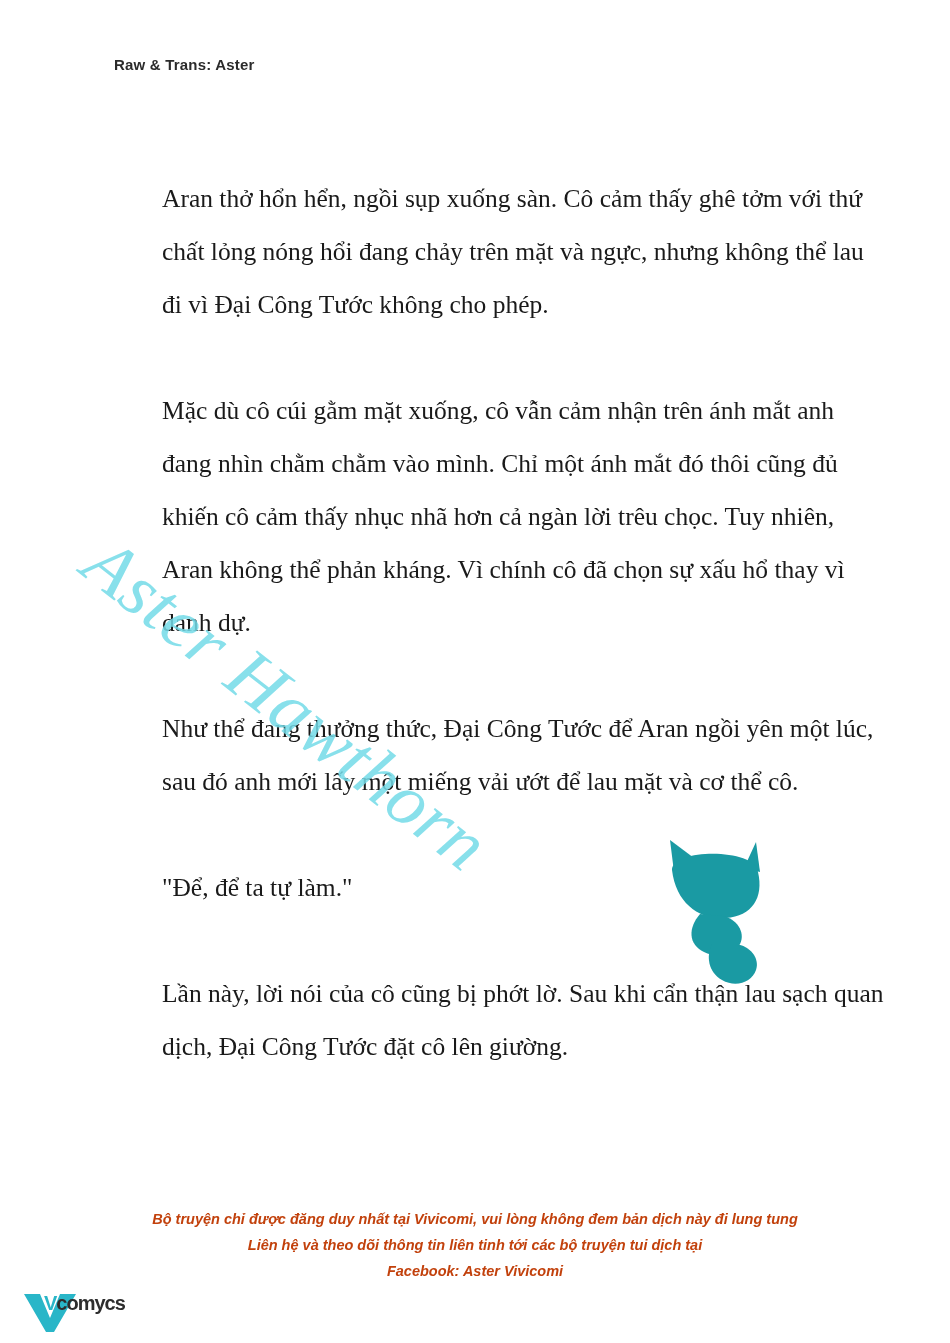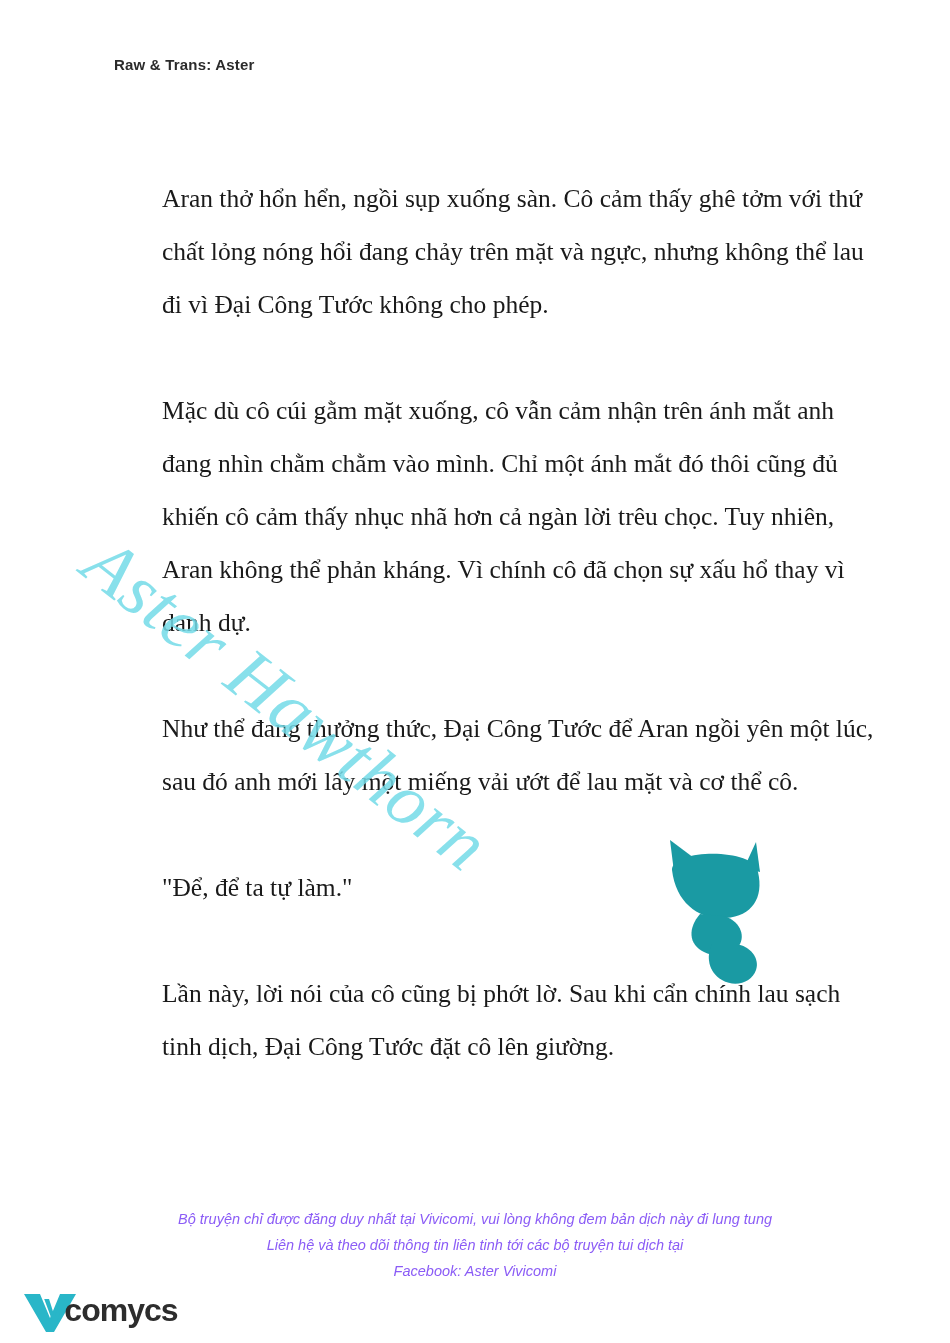--- a/index.html
+++ b/index.html
@@ -91,60 +91,60 @@
 
   
   .footer-notes {
     position: absolute;
     left: 0;
     right: 0;
     top: 1206px;
     text-align: center;
     font-family: "Liberation Sans", sans-serif;
     font-style: italic;
-    font-weight: normal;
+    font-weight: bold;
     font-size: 14.5px;
-    color: #8b5cf6;
+    color: #c2410c;
     line-height: 26px;
   }
   .footer-notes div { padding: 0 40px; }
 
   
   .logo {
     position: absolute;
     left: 18px;
     top: 1288px;
     width: 150px;
     height: 46px;
   }
   .logo-text {
     position: absolute;
     left: 44px;
     top: 1292px;
     font-family: "Liberation Sans", sans-serif;
     font-weight: bold;
-    font-size: 32px;
+    font-size: 20px;
     color: #2d2d2d;
     letter-spacing: -1px;
   }
   .logo-text .accent { color: #29b6c8; }
 </style>
 </head>
 <body>
 
 <div class="page">
 
   <div class="credit">Raw &amp; Trans: Aster</div>
 
   <div class="body-text">
     <p class="para">Aran thở hổn hển, ngồi sụp xuống sàn. Cô cảm thấy ghê tởm với thứ chất lỏng nóng hổi đang chảy trên mặt và ngực, nhưng không thể lau đi vì Đại Công Tước không cho phép.</p>
     <p class="para">Mặc dù cô cúi gằm mặt xuống, cô vẫn cảm nhận trên ánh mắt anh đang nhìn chằm chằm vào mình. Chỉ một ánh mắt đó thôi cũng đủ khiến cô cảm thấy nhục nhã hơn cả ngàn lời trêu chọc. Tuy nhiên, Aran không thể phản kháng. Vì chính cô đã chọn sự xấu hổ thay vì danh dự.</p>
     <p class="para">Như thể đang thưởng thức, Đại Công Tước để Aran ngồi yên một lúc, sau đó anh mới lấy một miếng vải ướt để lau mặt và cơ thể cô.</p>
     <p class="para">"Để, để ta tự làm."</p>
-    <p class="para">Lần này, lời nói của cô cũng bị phớt lờ. Sau khi cẩn chính lau sạch tinh dịch, Đại Công Tước đặt cô lên giường.</p>
+    <p class="para">Lần này, lời nói của cô cũng bị phớt lờ. Sau khi cẩn thận lau sạch quan dịch, Đại Công Tước đặt cô lên giường.</p>
   </div>
 
   <div class="watermark">
     <div class="watermark-text">Aster Hawthorn</div>
   </div>
 
   <div class="mascot">
     <svg viewBox="0 0 120 160" width="120" height="160" aria-hidden="true">
       <g fill="#1a9aa3">
         <path d="M14 40 L10 8 L34 26 Z"></path>

